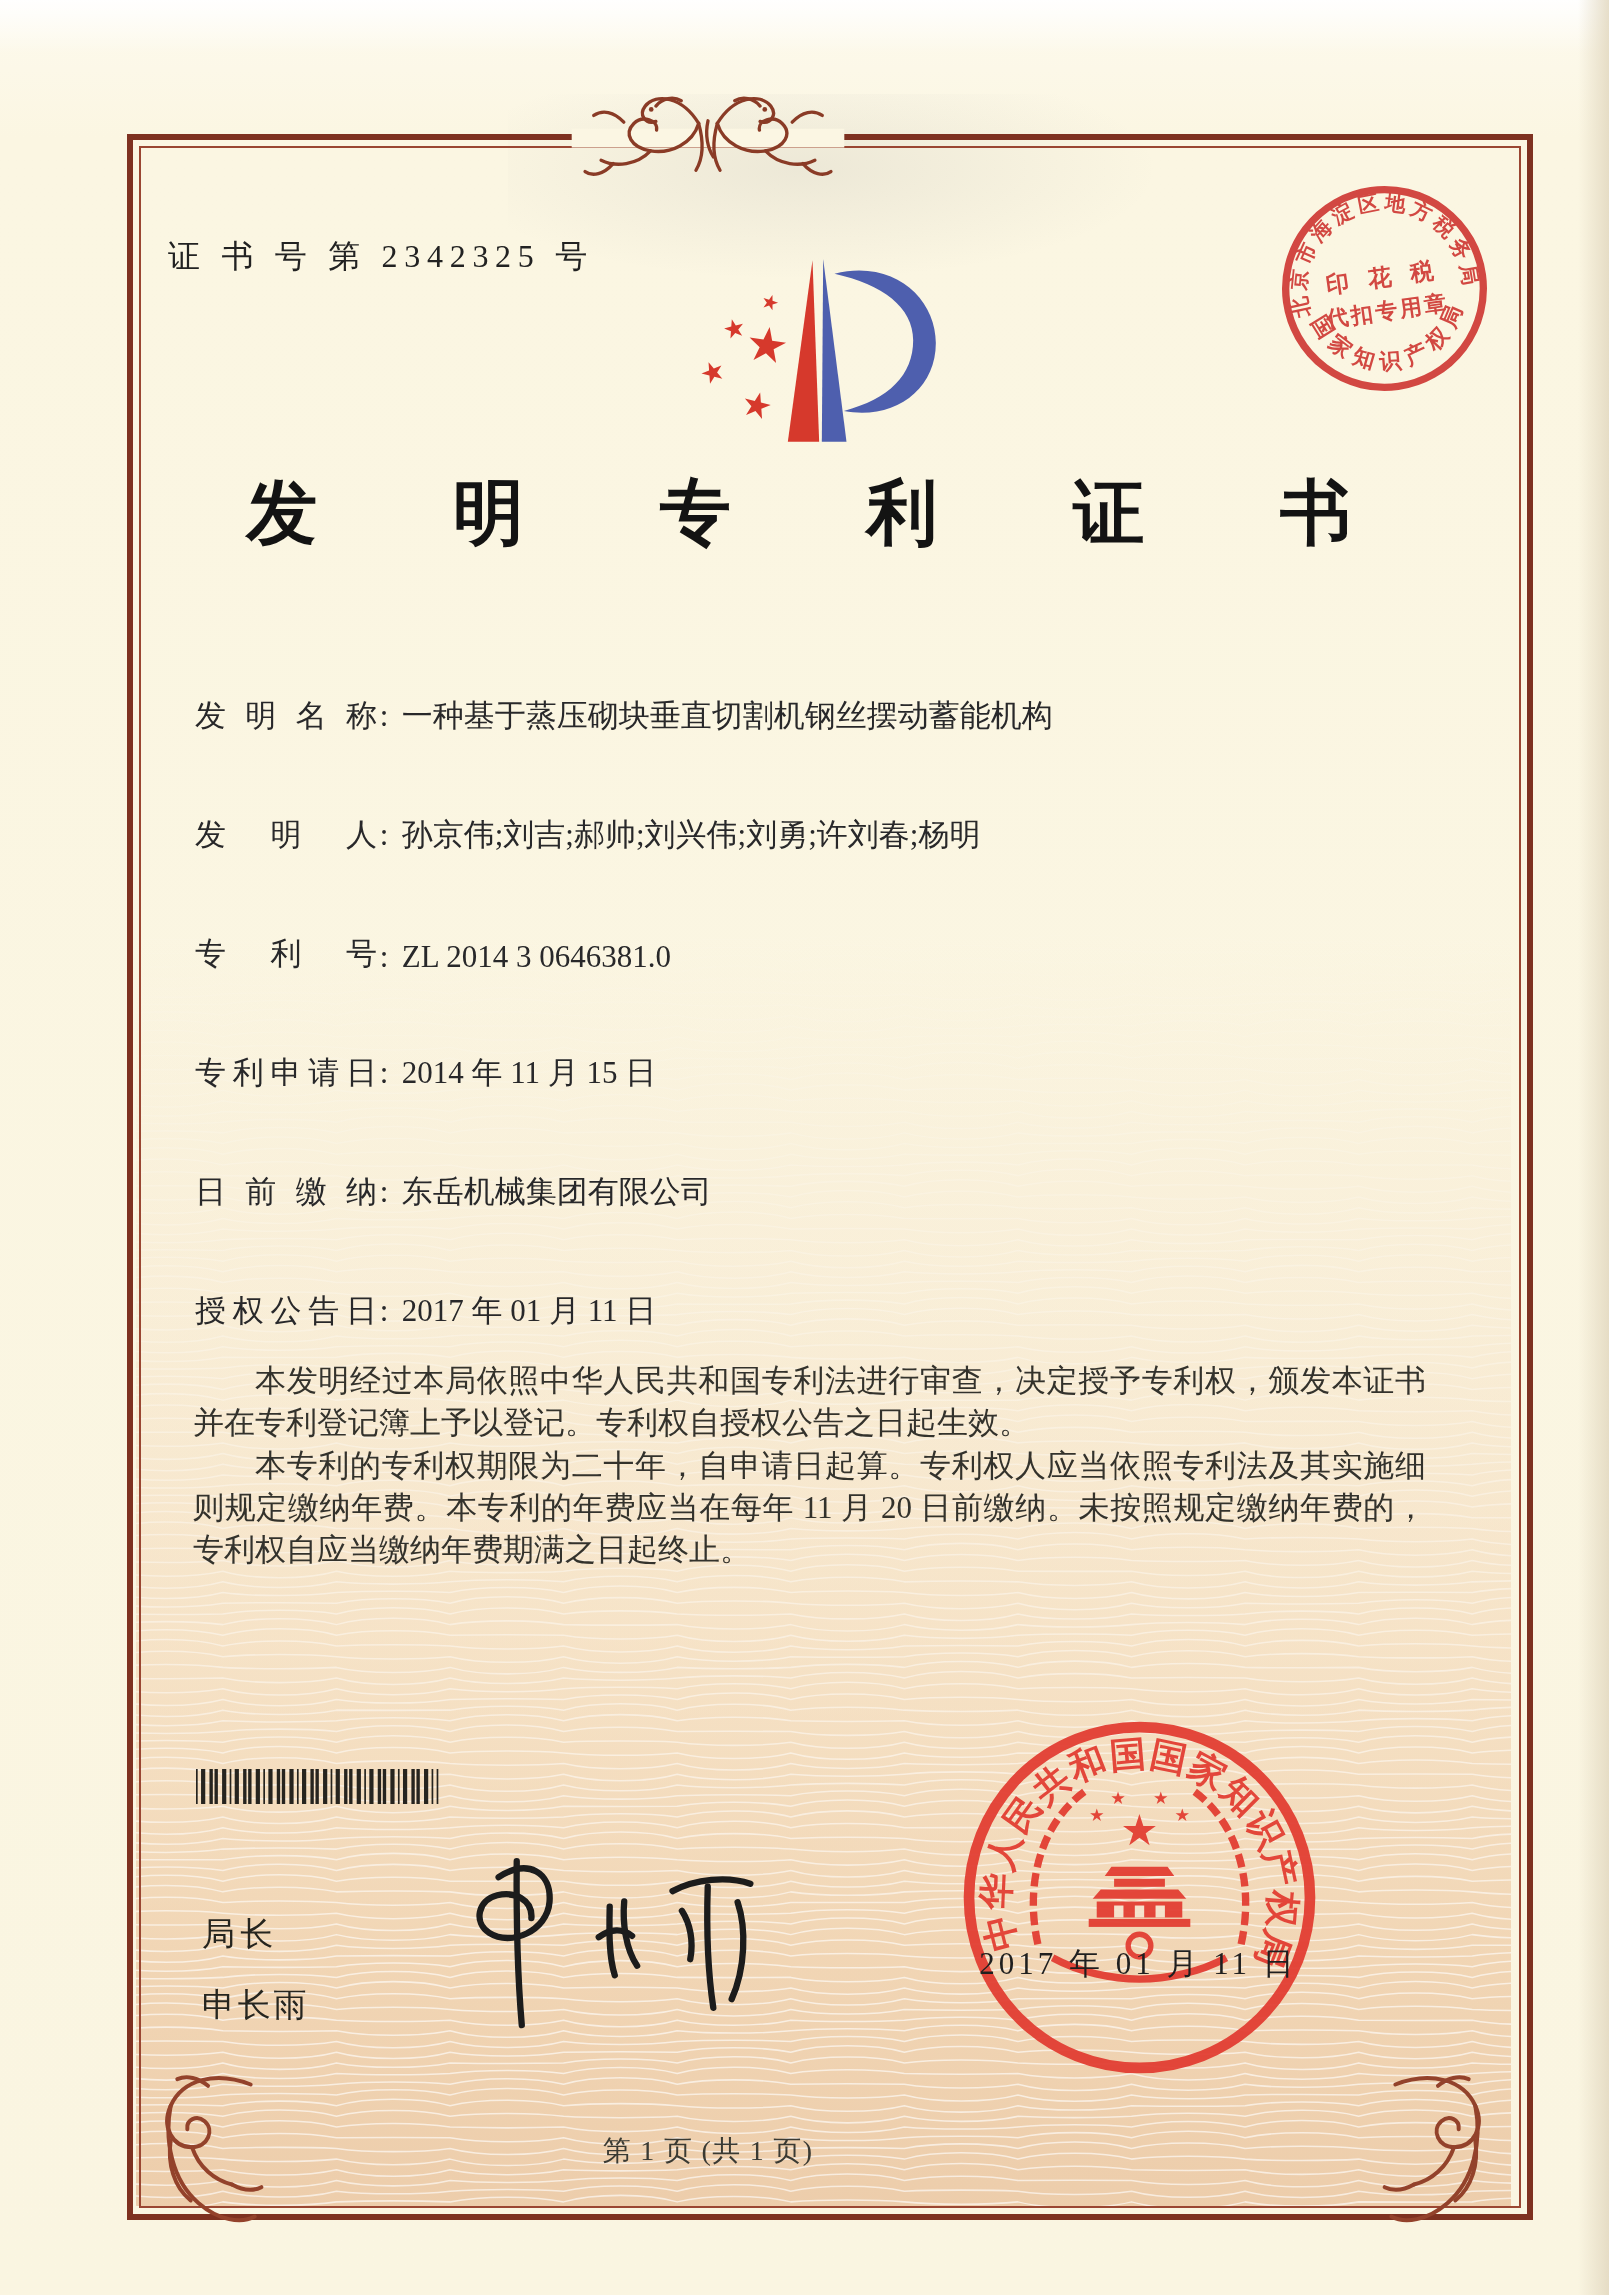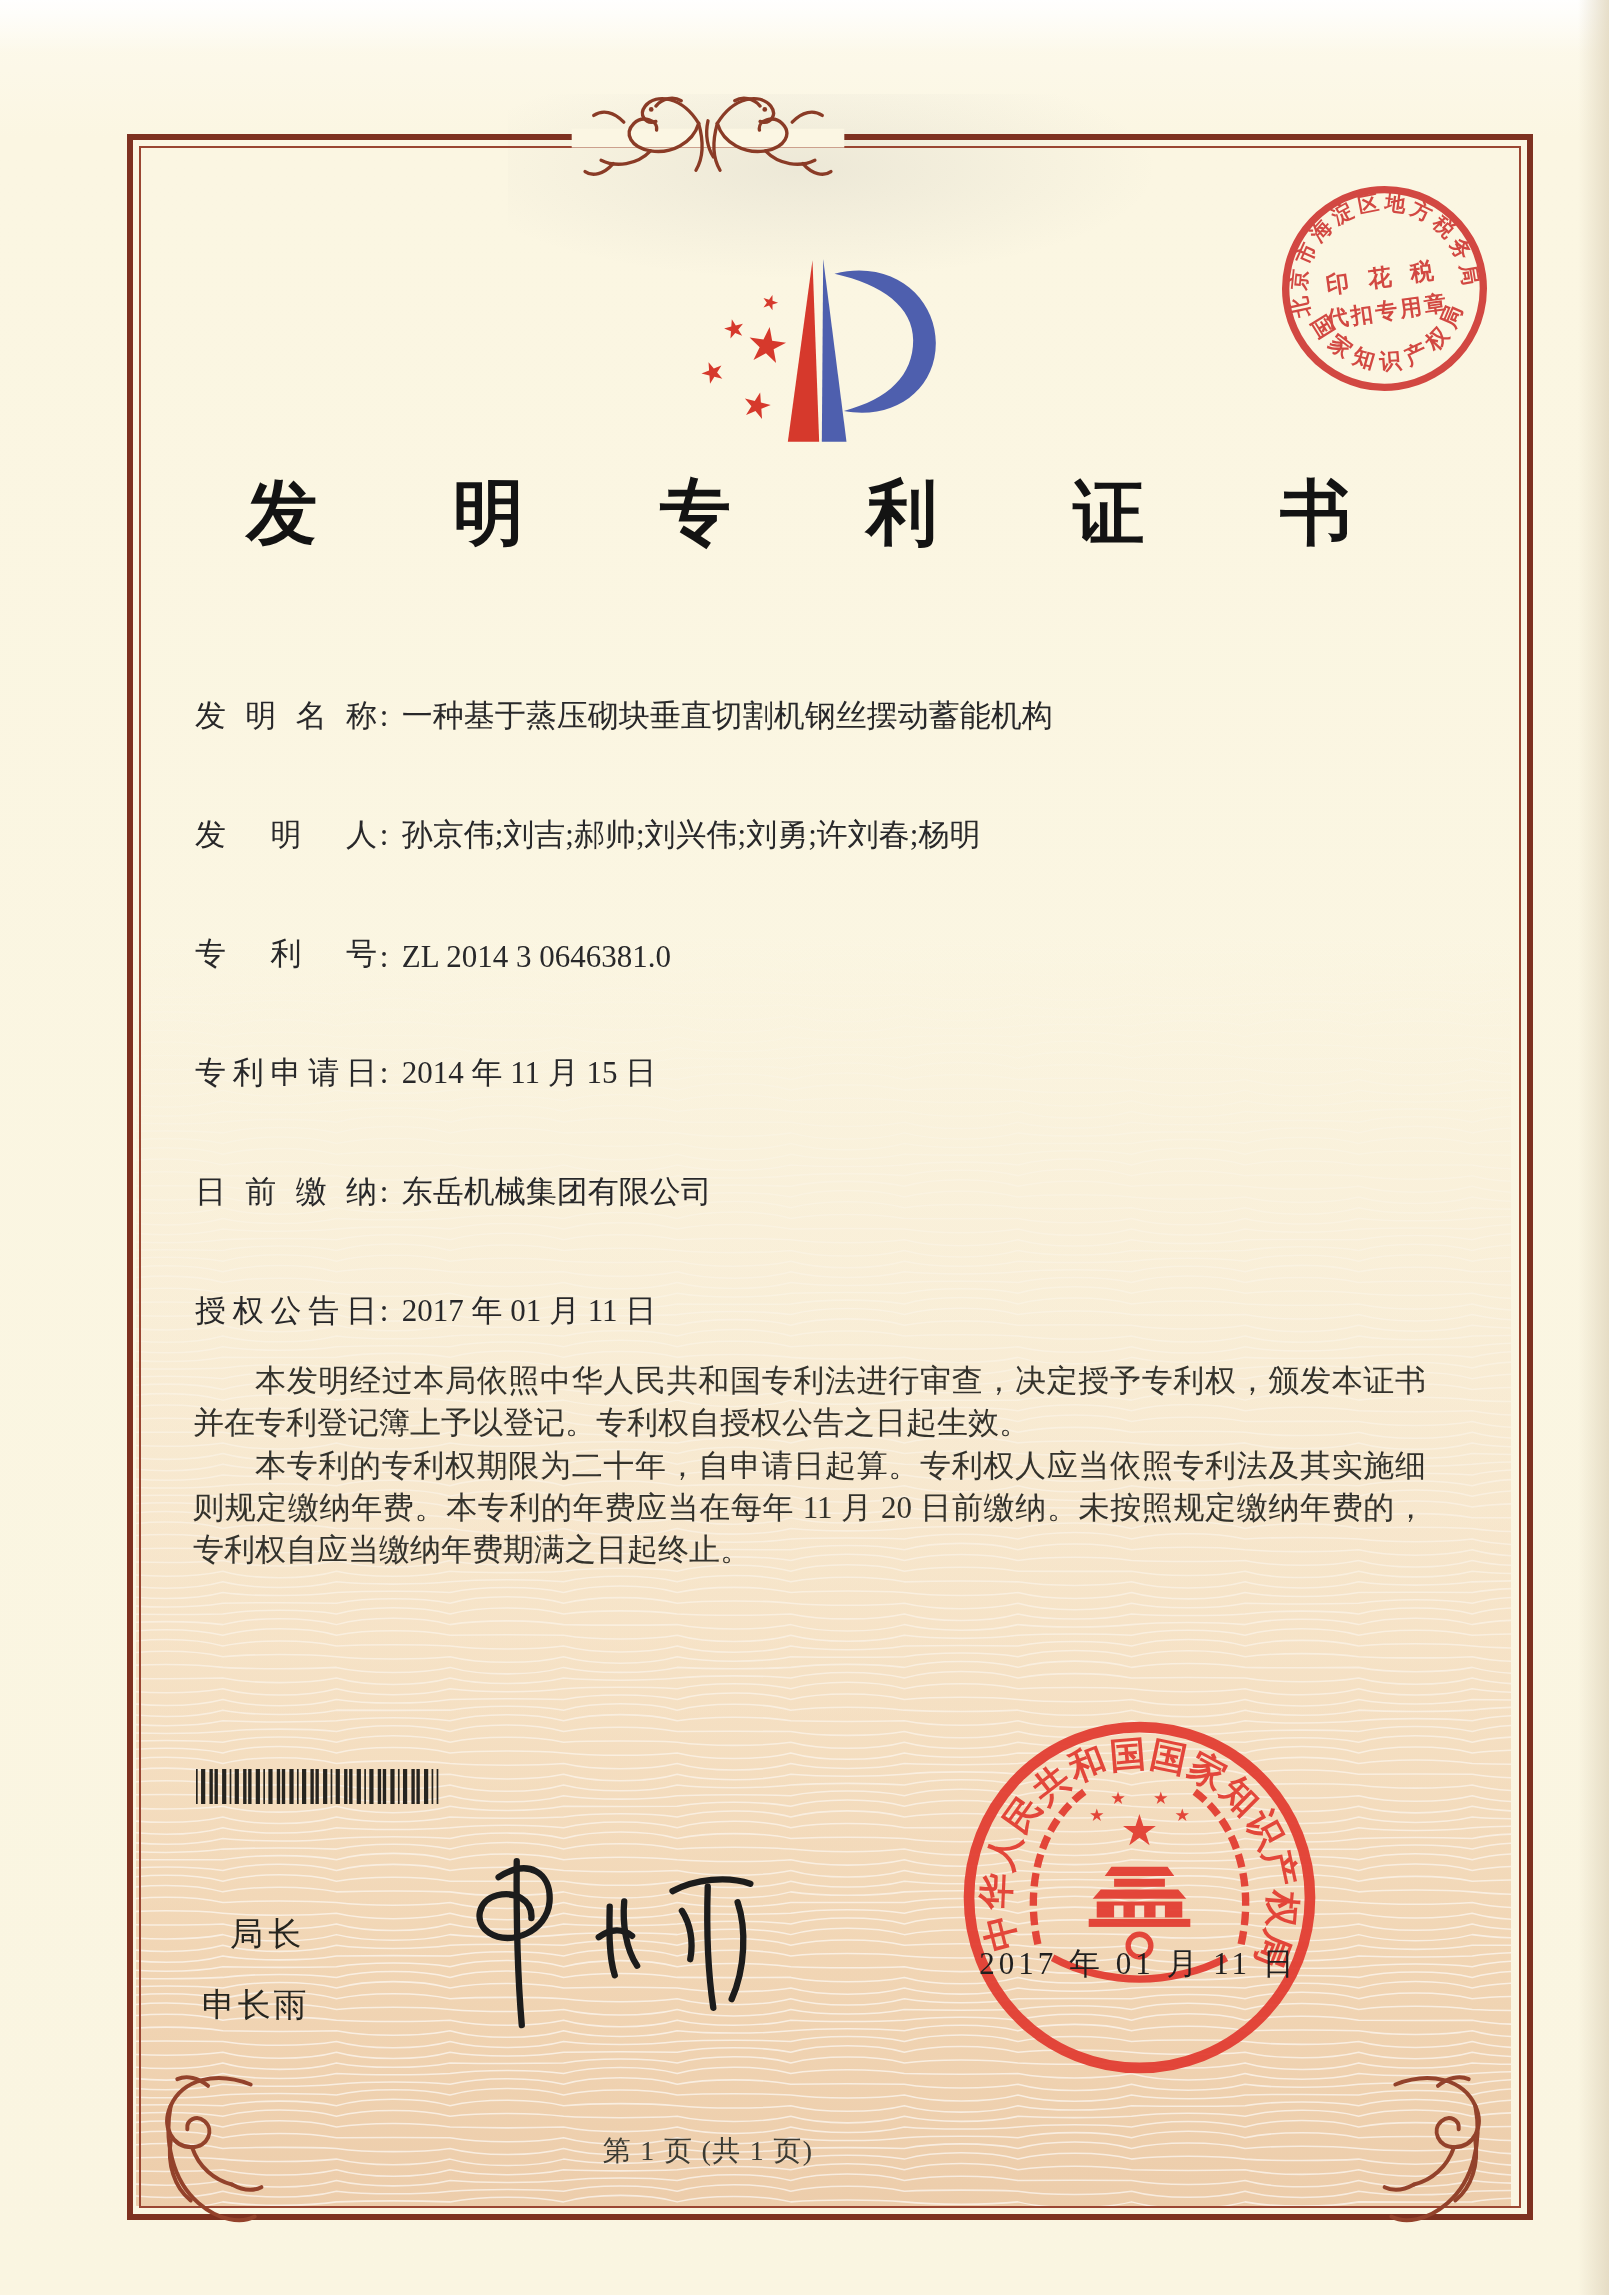--- a/index.html
+++ b/index.html
@@ -35,21 +35,21 @@
   .frow{position:absolute;left:0;white-space:nowrap;}
   .flabel{display:inline-block;width:182px;text-align:justify;text-align-last:justify;vertical-align:bottom;}
   .fcolon{display:inline-block;margin:0 13.4px 0 2.7px;}
   
   .paras{position:absolute;left:192px;top:1359px;width:1235px;font-size:31px;line-height:42px;
         text-align:justify;color:#33322c;z-index:4;}
   .paras p{margin:1px;text-indent:2em;}
   
   .barcode{position:absolute;left:196px;top:1769px;z-index:4;}
   
-  .role{position:absolute;left:202px;top:1912px;font-size:33px;letter-spacing:5.3px;color:#26251f;z-index:4;margin-left:28px;}
+  .role{position:absolute;left:202px;top:1912px;font-size:33px;letter-spacing:5.3px;color:#26251f;z-index:4;}
   .signer{position:absolute;left:202px;top:1983px;font-size:33px;letter-spacing:2.7px;color:#26251f;z-index:4;}
   .signature{position:absolute;left:409px;top:1844px;z-index:4;transform:rotate(-2deg);}
   
   .seal{position:absolute;left:959px;top:1717px;width:361px;height:361px;z-index:3;opacity:.93;}
   .seal-date{position:absolute;left:965px;top:1943px;width:347px;text-align:center;font-size:31px;
         letter-spacing:4px;color:#1f1f1f;z-index:4;}
   .footer{position:absolute;left:561px;top:2132px;width:294px;text-align:center;font-size:28px;
         letter-spacing:1.3px;color:#3a3a33;z-index:4;}
   .ornament{position:absolute;z-index:3;}
 </style>
@@ -219,20 +219,21 @@
     <g stroke="#93422b" stroke-width="6" fill="none" stroke-linecap="round">
       <path d="M32,38 C84,18 134,30 152,70 C166,101 150,132 120,132 C96,132 86,106 101,93 C113,83 129,91 127,105"></path>
       <path d="M152,70 C162,122 150,182 110,216 C80,242 46,247 26,236"></path>
       <path d="M120,132 C110,162 86,182 60,188"></path>
       <path d="M152,122 C157,157 147,192 122,212"></path>
       <path d="M60,188 C42,198 28,198 16,192"></path>
       <path d="M96,40 C110,28 128,24 142,30"></path>
     </g>
   </svg>
 
+  <div class="certno">证 书 号 第 2342325 号</div>
 
   <svg class="logo" width="267" height="200" viewBox="0 0 400 300">
     <g fill="#d6392c" text-anchor="middle" font-family="'DejaVu Sans',sans-serif">
       <text x="133" y="73" font-size="30" dominant-baseline="middle" transform="rotate(18 133 73)">★</text>
       <text x="80" y="113" font-size="38" dominant-baseline="middle" transform="rotate(-14 80 113)">★</text>
       <text x="128" y="140" font-size="72" dominant-baseline="middle" transform="rotate(8 128 140)">★</text>
       <text x="48" y="178" font-size="42" dominant-baseline="middle" transform="rotate(-22 48 178)">★</text>
       <text x="113" y="228" font-size="52" dominant-baseline="middle" transform="rotate(14 113 228)">★</text>
     </g>
     <polygon points="197,8 160,280 207,280" fill="#d6392c"></polygon>

